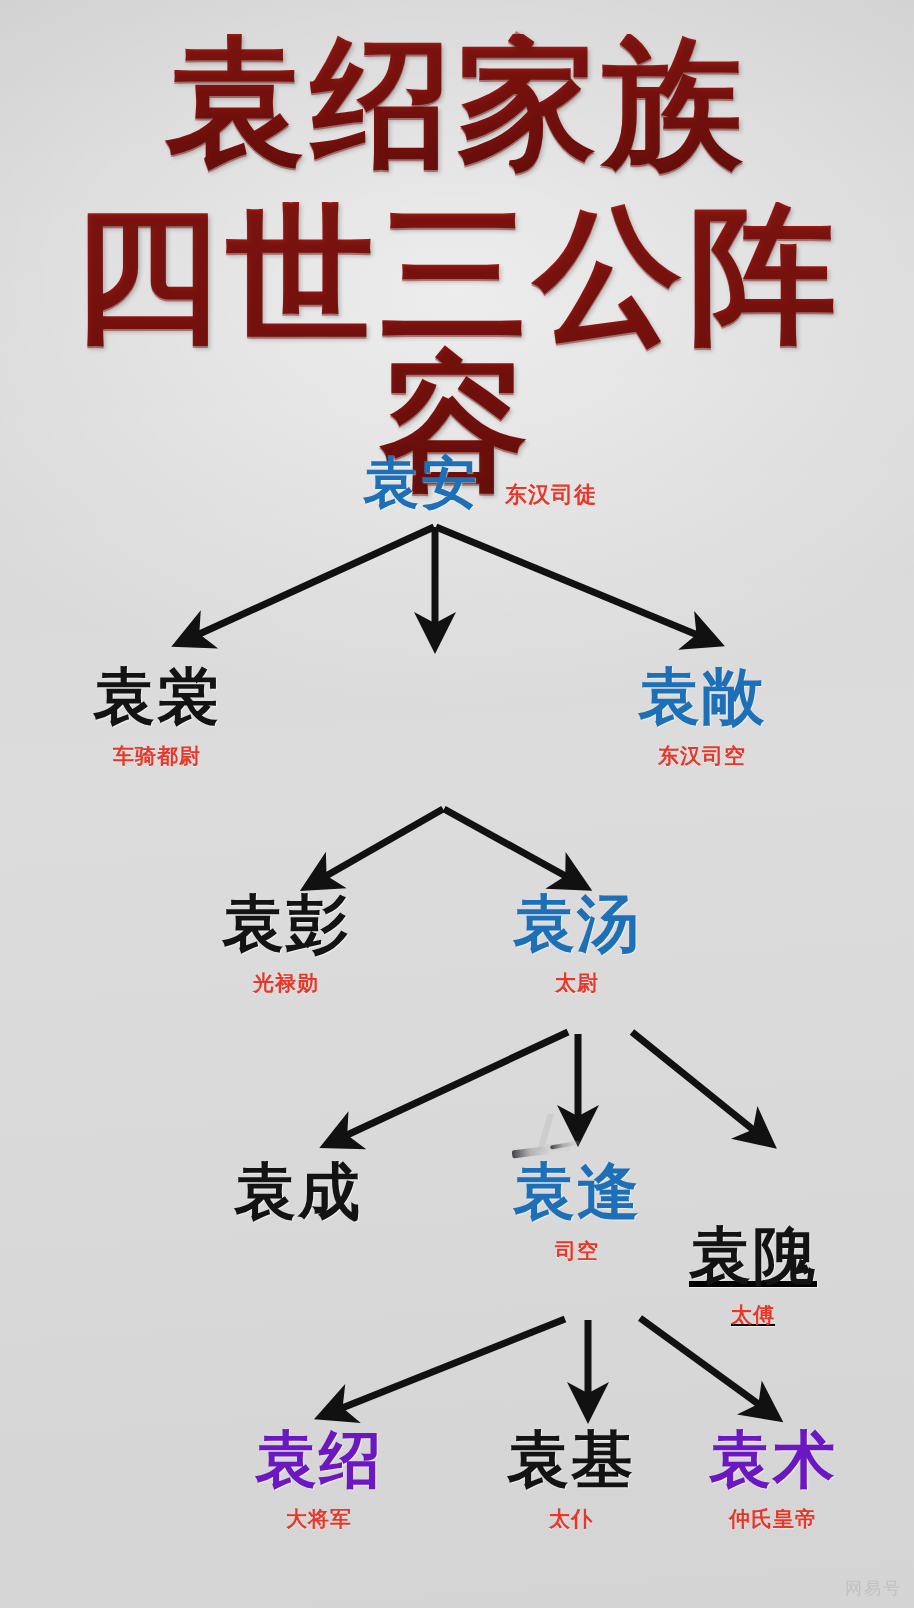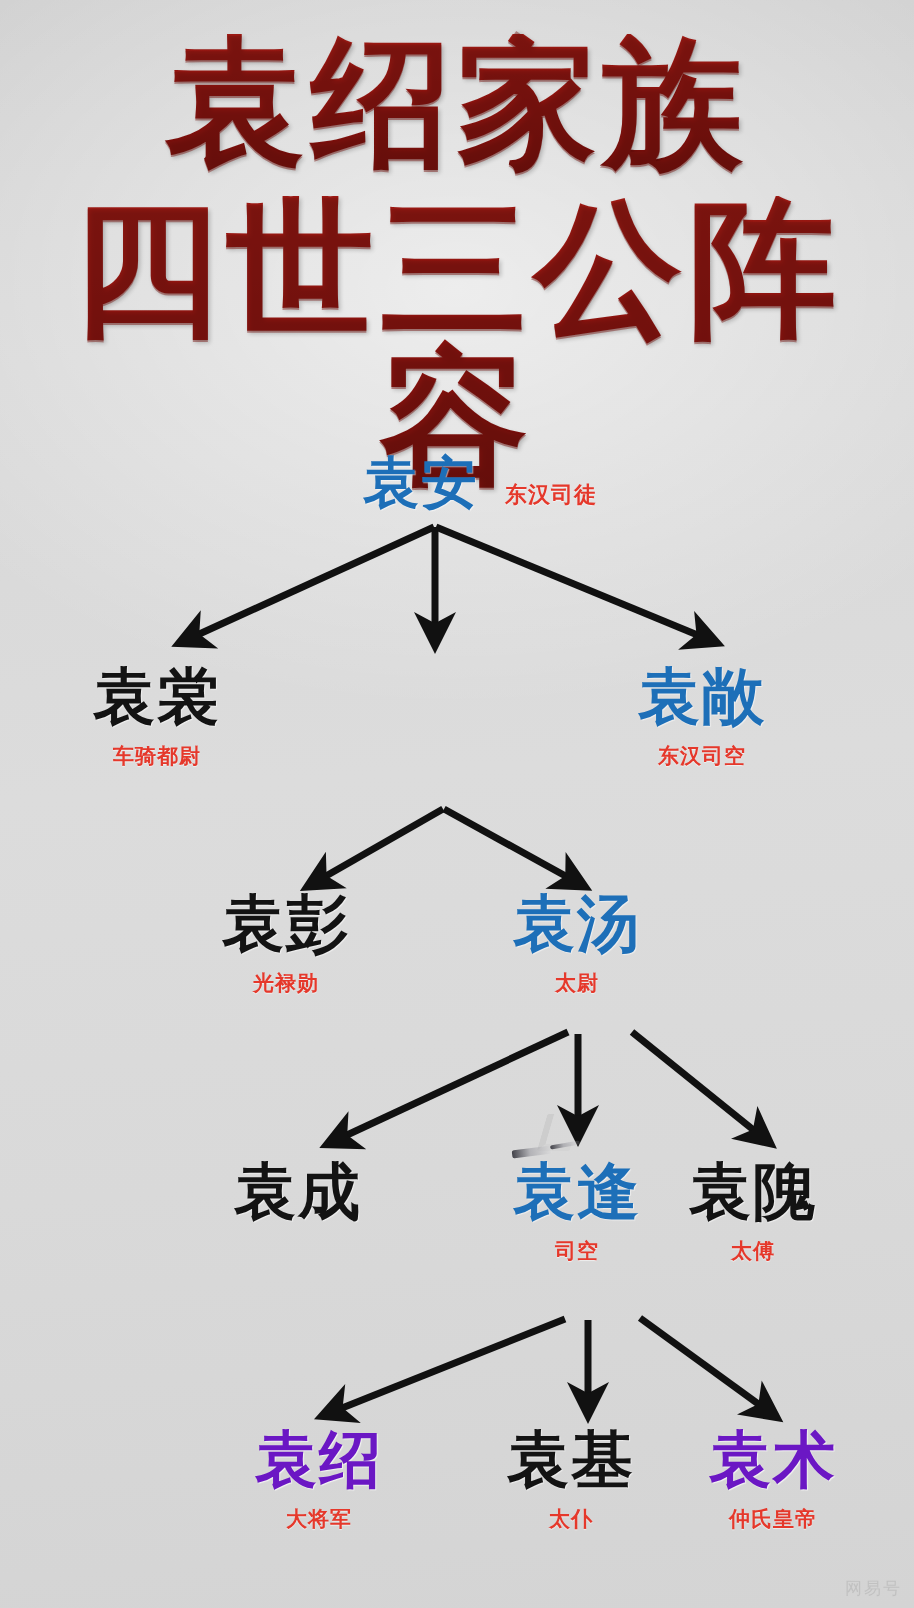--- a/index.html
+++ b/index.html
@@ -39,21 +39,21 @@
     font-family: "Liberation Serif", "DejaVu Serif", serif;
     font-weight: bold;
     letter-spacing: 6px;
     line-height: 1.0;
     text-shadow:
       0 2px 0 rgba(120,20,16,0.45),
       2px 3px 4px rgba(0,0,0,0.22);
   }
   .title-line.one {
     font-size: 140px;
-    margin-bottom: 22px;
+    margin-bottom: 28px;
     background: linear-gradient(180deg, #a01a14 0%, #8b120e 55%, #6e0d0a 100%);
     -webkit-background-clip: text;
     background-clip: text;
     color: transparent;
     text-align: center;
   }
   .title-line.two {
     font-size: 148px;
     background: linear-gradient(180deg, #a01a14 0%, #8b120e 55%, #6e0d0a 100%);
     -webkit-background-clip: text;
@@ -208,21 +208,21 @@
   </div>
 
   <div class="node" style="left:577px; top:1160px;">
     <span class="name c-blue">袁逢</span>
     <span class="office">司空</span>
   </div>
   <div class="node" style="left:298px; top:1160px;">
     <span class="name c-black">袁成</span>
 
   </div>
-  <div class="node" style="left:753px; top:1160px;">
+  <div class="node" style="left:753px; top:1224px;text-decoration:underline;">
     <span class="name c-black">袁隗</span>
     <span class="office">太傅</span>
   </div>
 
   <div class="node" style="left:319px; top:1428px;">
     <span class="name c-purple">袁绍</span>
     <span class="office">大将军</span>
   </div>
   <div class="node" style="left:571px; top:1428px;">
     <span class="name c-black">袁基</span>

